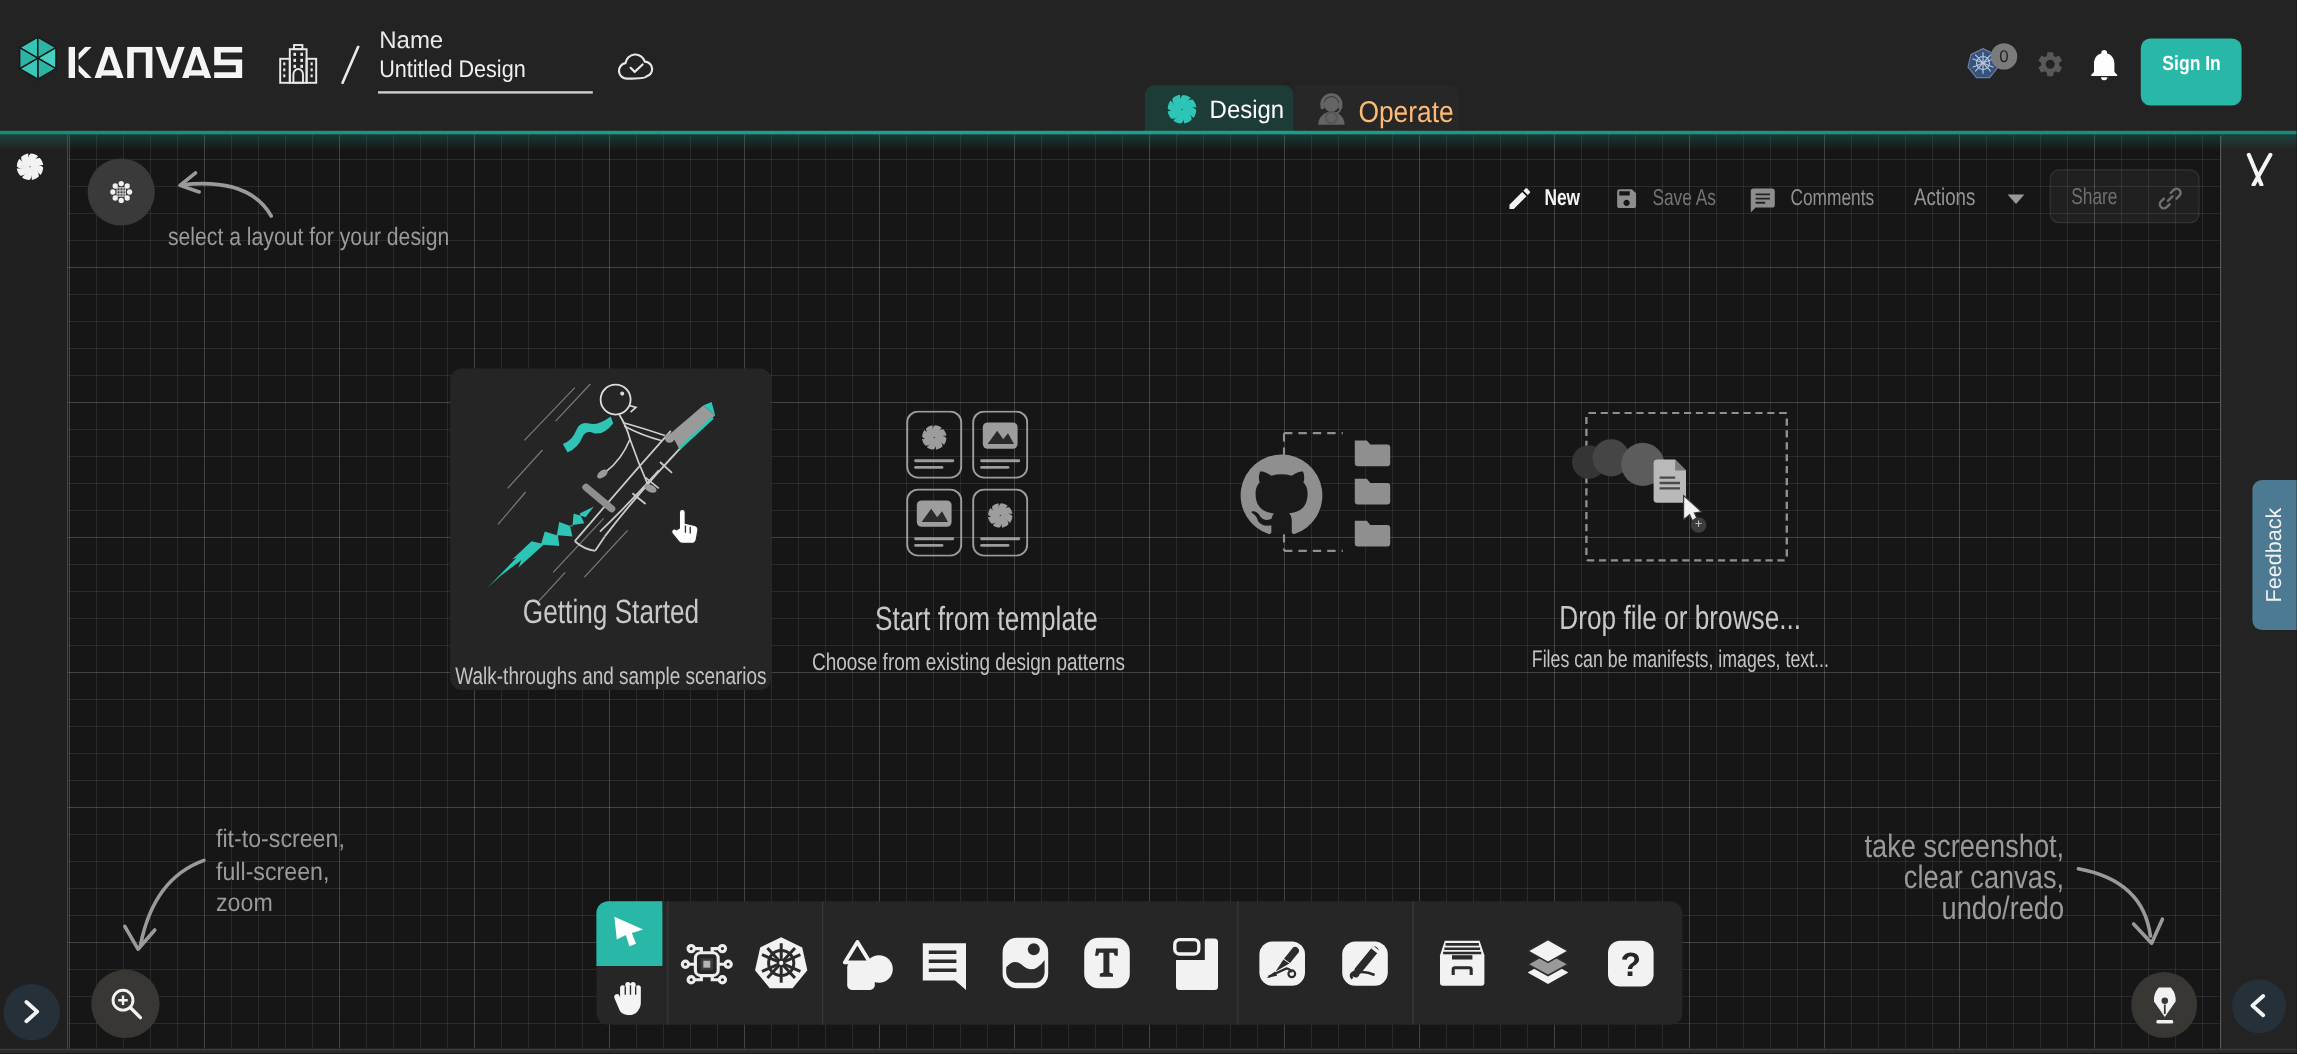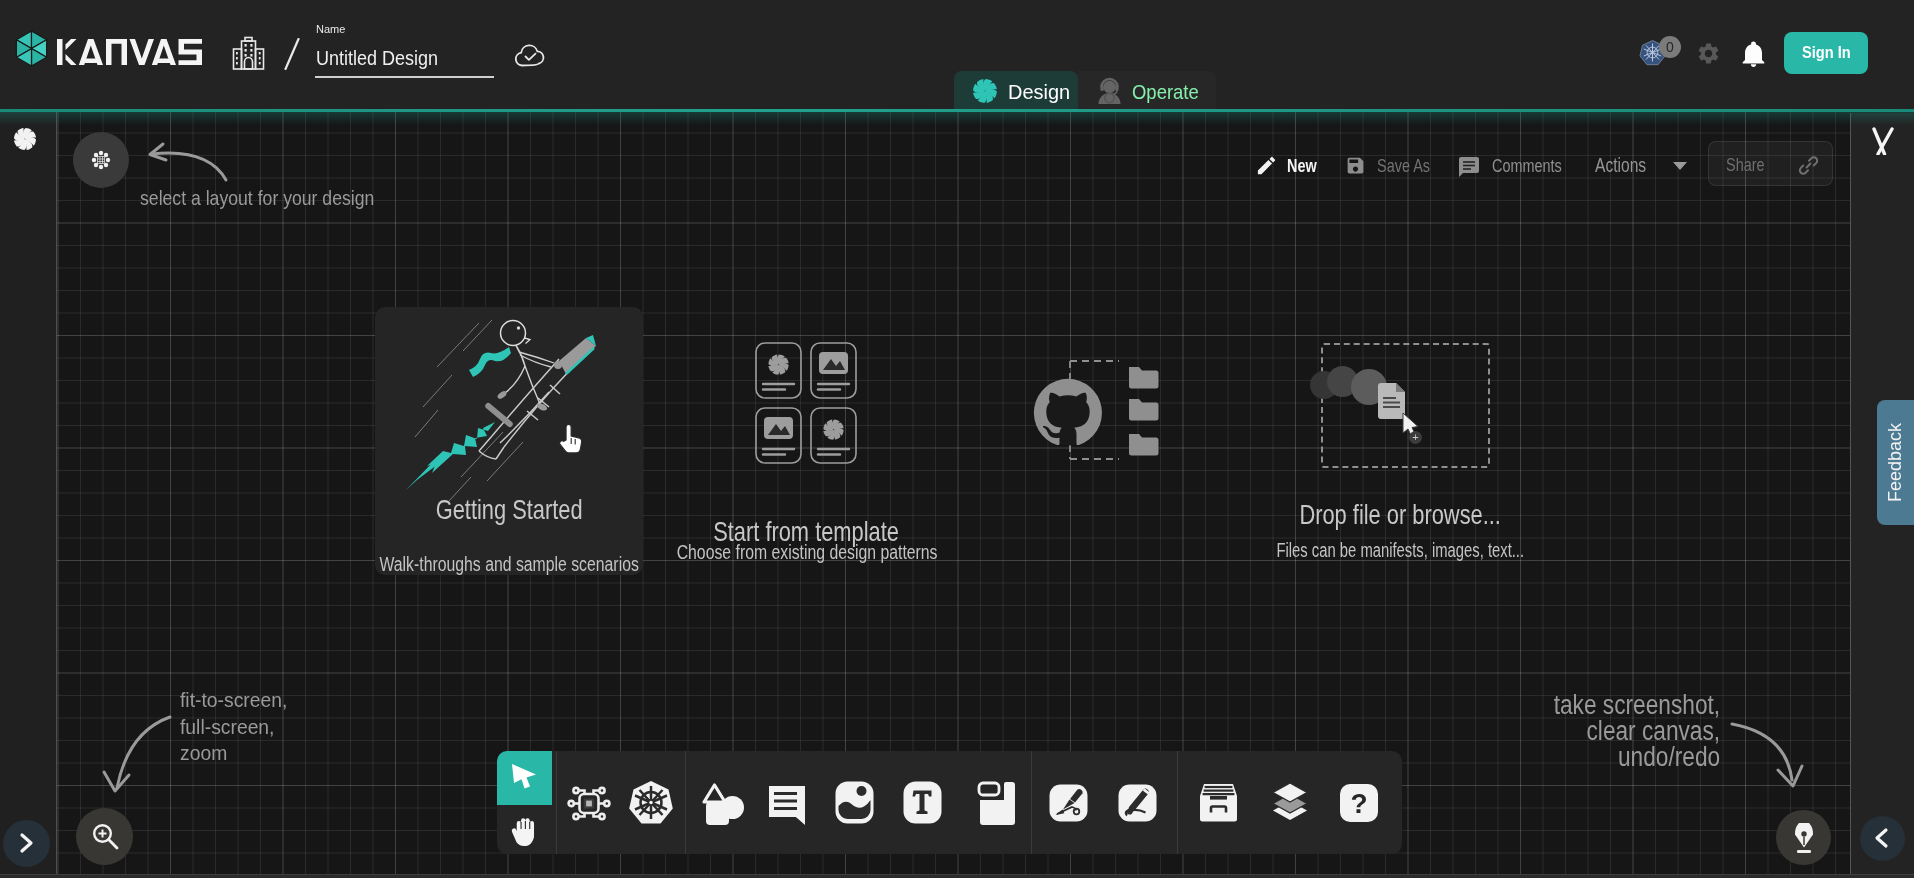--- a/index.html
+++ b/index.html
@@ -80,21 +80,21 @@
         <rect x="26.8" y="16" width="1.8" height="2.4"></rect>
           <rect x="26.8" y="21" width="1.8" height="2.4"></rect>
           <rect x="26.8" y="26" width="1.8" height="2.4"></rect>
       </g>
     </svg>
 
     <svg class="abs" style="left:283px;top:38px" width="18" height="32" viewBox="0 0 18 32">
       <line x1="15.5" y1="1" x2="2.5" y2="31" stroke="#e8e8e8" stroke-width="2.2" stroke-linecap="round"></line>
     </svg>
 
-    <div class="abs" style="left:316px;top:23px;color:#e8e8e8;font-size:11px;">Name</div>
+    <div class="abs" style="left:316px;top:23px;color:#e8e8e8;font-size:20px;">Name</div>
     <div class="abs" style="left:316px;top:47px;color:#efefef;font-size:20px;"><span class="cx" style="transform:scaleX(0.9);">Untitled Design</span></div>
     <div class="abs" style="left:315px;top:76px;width:179px;height:2px;background:#cfcfcf;"></div>
 
     <svg class="abs" style="left:514px;top:44px" width="33" height="24" viewBox="0 0 33 24">
       <path d="M8,21.5 a6.5,6.5 0 0 1 -0.8,-12.9 a8.3,8.3 0 0 1 16.2,-1.2 a6.2,6.2 0 0 1 1.4,12.2 q-0.6,1.9 -16.8,1.9z" fill="none" stroke="#e8e8e8" stroke-width="1.8"></path>
       <path d="M11.5,12.5 l3.4,3.4 l6.6,-6.2" fill="none" stroke="#e8e8e8" stroke-width="1.8" stroke-linecap="round" stroke-linejoin="round"></path>
     </svg>
 
     <div class="abs" style="left:954px;top:71px;width:124px;height:39px;background:#1e3c37;border-radius:8px 8px 0 0;"></div>
     <div class="abs" style="left:1078px;top:71px;width:138px;height:39px;background:#272727;border-radius:0 8px 0 0;"></div>
@@ -115,21 +115,21 @@
       <g fill="#646464">
         <circle cx="13.5" cy="10" r="6.2"></circle>
         <path d="M2.5,27 a11,11 0 0 1 22,0 z"></path>
       </g>
       <path d="M5.5,10 a8,8 0 0 1 16,0" fill="none" stroke="#646464" stroke-width="2.6"></path>
       <rect x="19.2" y="8.5" width="3.4" height="5.5" rx="1.6" fill="#646464"></rect>
       <rect x="4.4" y="8.5" width="3.4" height="5.5" rx="1.6" fill="#646464"></rect>
       <path d="M21,13.8 q-0.5,3.4 -5,3.6" fill="none" stroke="#646464" stroke-width="1.6"></path>
       <circle cx="13.5" cy="21" r="4.6" fill="none" stroke="#565656" stroke-width="1.8"></circle>
     </svg>
-    <div class="abs" style="left:1132px;top:80px;color:#86efac;font-size:21px;"><span class="cx" style="transform:scaleX(0.88);">Operate</span></div>
+    <div class="abs" style="left:1132px;top:80px;color:#fdba74;font-size:25px;"><span class="cx" style="transform:scaleX(0.88);">Operate</span></div>
 
     <svg class="abs" style="left:1639px;top:40px" width="27" height="26" viewBox="0 0 27 26">
       <polygon points="13.5,0.5 23.5,5.3 26,16 19,24.7 8,24.7 1,16 3.5,5.3" fill="#35537e" stroke="#6f7d96" stroke-width="1"></polygon>
       <g stroke="#b9c6dd" stroke-width="1" fill="none">
         <circle cx="13.5" cy="12.5" r="5.4"></circle>
         <line x1="13.5" y1="3.5" x2="13.5" y2="21.5"></line>
         <line x1="4.8" y1="9" x2="22.2" y2="16"></line>
         <line x1="22.2" y1="9" x2="4.8" y2="16"></line>
         <line x1="7" y1="19.5" x2="20" y2="5.5"></line>
         <line x1="20" y1="19.5" x2="7" y2="5.5"></line>
@@ -138,21 +138,21 @@
     <div class="abs" style="left:1659px;top:36px;width:22px;height:22px;border-radius:50%;background:#7b7b7b;color:#262626;font-size:14px;text-align:center;line-height:22px;">0</div>
 
     <svg class="abs" style="left:1696px;top:41px" width="25" height="25" viewBox="0 0 24 24">
       <path fill="#585858" d="M19.14,12.94c0.04-0.3,0.06-0.61,0.06-0.94c0-0.32-0.02-0.64-0.07-0.94l2.03-1.58c0.18-0.14,0.23-0.41,0.12-0.61 l-1.92-3.32c-0.12-0.22-0.37-0.29-0.59-0.22l-2.39,0.96c-0.5-0.38-1.03-0.7-1.62-0.94L14.4,2.81c-0.04-0.24-0.24-0.41-0.48-0.41 h-3.84c-0.24,0-0.43,0.17-0.47,0.41L9.25,5.35C8.66,5.59,8.12,5.92,7.63,6.29L5.24,5.33c-0.22-0.08-0.47,0-0.59,0.22L2.74,8.87 C2.62,9.08,2.66,9.34,2.86,9.48l2.03,1.58C4.84,11.36,4.8,11.69,4.8,12s0.02,0.64,0.07,0.94l-2.03,1.58 c-0.18,0.14-0.23,0.41-0.12,0.61l1.92,3.32c0.12,0.22,0.37,0.29,0.59,0.22l2.39-0.96c0.5,0.38,1.03,0.7,1.62,0.94l0.36,2.54 c0.05,0.24,0.24,0.41,0.48,0.41h3.84c0.24,0,0.44-0.17,0.47-0.41l0.36-2.54c0.59-0.24,1.13-0.56,1.62-0.94l2.39,0.96 c0.22,0.08,0.47,0,0.59-0.22l1.92-3.32c0.12-0.22,0.07-0.47-0.12-0.61L19.14,12.94z M12,15.6c-1.98,0-3.6-1.62-3.6-3.6 s1.62-3.6,3.6-3.6s3.6,1.62,3.6,3.6S13.98,15.6,12,15.6z"></path>
     </svg>
 
     <svg class="abs" style="left:1741px;top:41px" width="25" height="26" viewBox="0 0 25 26">
       <path fill="#fdfdfd" d="M12.5,26 c1.5,0 2.7,-1.2 2.7,-2.7 h-5.4 c0,1.5 1.2,2.7 2.7,2.7z M21,19 v-7 c0,-4.1 -2.2,-7.6 -6.1,-8.5 v-0.9 c0,-1.1 -1.1,-2 -2.4,-2 s-2.4,0.9 -2.4,2 v0.9 C6.2,4.4 4,7.8 4,12 v7 l-2.3,2.3 v1.1 h21.6 v-1.1 z"></path>
     </svg>
 
-    <div class="abs" style="left:1784px;top:32px;width:84px;height:42px;background:#29b8a8;border-radius:8px;color:#fff;font-size:17px;font-weight:bold;text-align:center;line-height:42px;"><span class="cxc" style="transform:scaleX(0.86);">Sign In</span></div>
+    <div class="abs" style="left:1784px;top:32px;width:84px;height:56px;background:#29b8a8;border-radius:8px;color:#fff;font-size:17px;font-weight:bold;text-align:center;line-height:42px;"><span class="cxc" style="transform:scaleX(0.86);">Sign In</span></div>
   </div>
   <div id="sidebar">
 
     <svg class="abs" style="left:13px;top:15px" width="24" height="24" viewBox="0 0 26 26">
       <g fill="#f2f2f2">
         <path d="M13,12.4 C10.2,8.2 10.6,3.6 13.6,1.1 C16.1,1.2 18.4,2 20.3,3.4 C17.2,6.6 14.6,9.6 13.9,12.8 Z" transform="rotate(0 13 13)"></path>
         <path d="M13,12.4 C10.2,8.2 10.6,3.6 13.6,1.1 C16.1,1.2 18.4,2 20.3,3.4 C17.2,6.6 14.6,9.6 13.9,12.8 Z" transform="rotate(45 13 13)"></path>
         <path d="M13,12.4 C10.2,8.2 10.6,3.6 13.6,1.1 C16.1,1.2 18.4,2 20.3,3.4 C17.2,6.6 14.6,9.6 13.9,12.8 Z" transform="rotate(90 13 13)"></path>
         <path d="M13,12.4 C10.2,8.2 10.6,3.6 13.6,1.1 C16.1,1.2 18.4,2 20.3,3.4 C17.2,6.6 14.6,9.6 13.9,12.8 Z" transform="rotate(135 13 13)"></path>
         <path d="M13,12.4 C10.2,8.2 10.6,3.6 13.6,1.1 C16.1,1.2 18.4,2 20.3,3.4 C17.2,6.6 14.6,9.6 13.9,12.8 Z" transform="rotate(180 13 13)"></path>
@@ -317,21 +317,21 @@
 
     <g>
         <rect x="64" y="10" width="29" height="22" rx="4" fill="#9d9d9d"></rect>
       <polygon points="68,28 76,17 81,24 85,19 90,28" fill="#2a2a2a"></polygon>
       </g>
     <g>
         <rect x="9" y="75" width="29" height="22" rx="4" fill="#9d9d9d"></rect>
       <polygon points="13,93 21,82 26,89 30,84 35,93" fill="#2a2a2a"></polygon>
       </g>
   </svg>
-  <div class="hd" style="left:656px;top:500px;width:300px;margin-top:16px;"><span class="cxc">Start from template</span></div>
+  <div class="hd" style="left:672px;top:500px;width:300px;"><span class="cxc">Start from template</span></div>
   <div class="sub" style="left:607px;top:541px;width:400px;"><span class="cxc" style="transform:scaleX(0.79);">Choose from existing design patterns</span></div>
 
   <svg class="abs" style="left:1025px;top:355px" width="140" height="110" viewBox="0 0 140 110">
     <g stroke="#8f8f8f" stroke-width="1.8" stroke-dasharray="7 5" fill="none">
       <path d="M45,6 H94 M45,6 V104 M45,104 H94"></path>
     </g>
 
     <circle cx="43" cy="57.5" r="33" fill="#191919"></circle>
     <g transform="translate(9,23) scale(2.83)">
       <path fill="#8f8f8f" d="M12,0.3 a12,12 0 0 0 -3.8,23.4 c0.6,0.1 0.8,-0.26 0.8,-0.58 v-2.04 c-3.34,0.73 -4.04,-1.61 -4.04,-1.61 c-0.55,-1.39 -1.33,-1.76 -1.33,-1.76 c-1.09,-0.74 0.08,-0.73 0.08,-0.73 c1.2,0.09 1.84,1.24 1.84,1.24 c1.07,1.83 2.81,1.3 3.5,1 c0.11,-0.78 0.42,-1.31 0.76,-1.61 c-2.66,-0.3 -5.47,-1.33 -5.47,-5.93 c0,-1.31 0.47,-2.38 1.24,-3.22 c-0.12,-0.3 -0.54,-1.52 0.12,-3.18 c0,0 1.01,-0.32 3.3,1.23 a11.5,11.5 0 0 1 6.01,0 c2.29,-1.55 3.3,-1.23 3.3,-1.23 c0.66,1.66 0.24,2.88 0.12,3.18 c0.77,0.84 1.24,1.91 1.24,3.22 c0,4.61 -2.81,5.63 -5.48,5.92 c0.43,0.37 0.82,1.1 0.82,2.22 v3.29 c0,0.32 0.22,0.69 0.82,0.57 A12,12 0 0 0 12,0.3z"></path>

